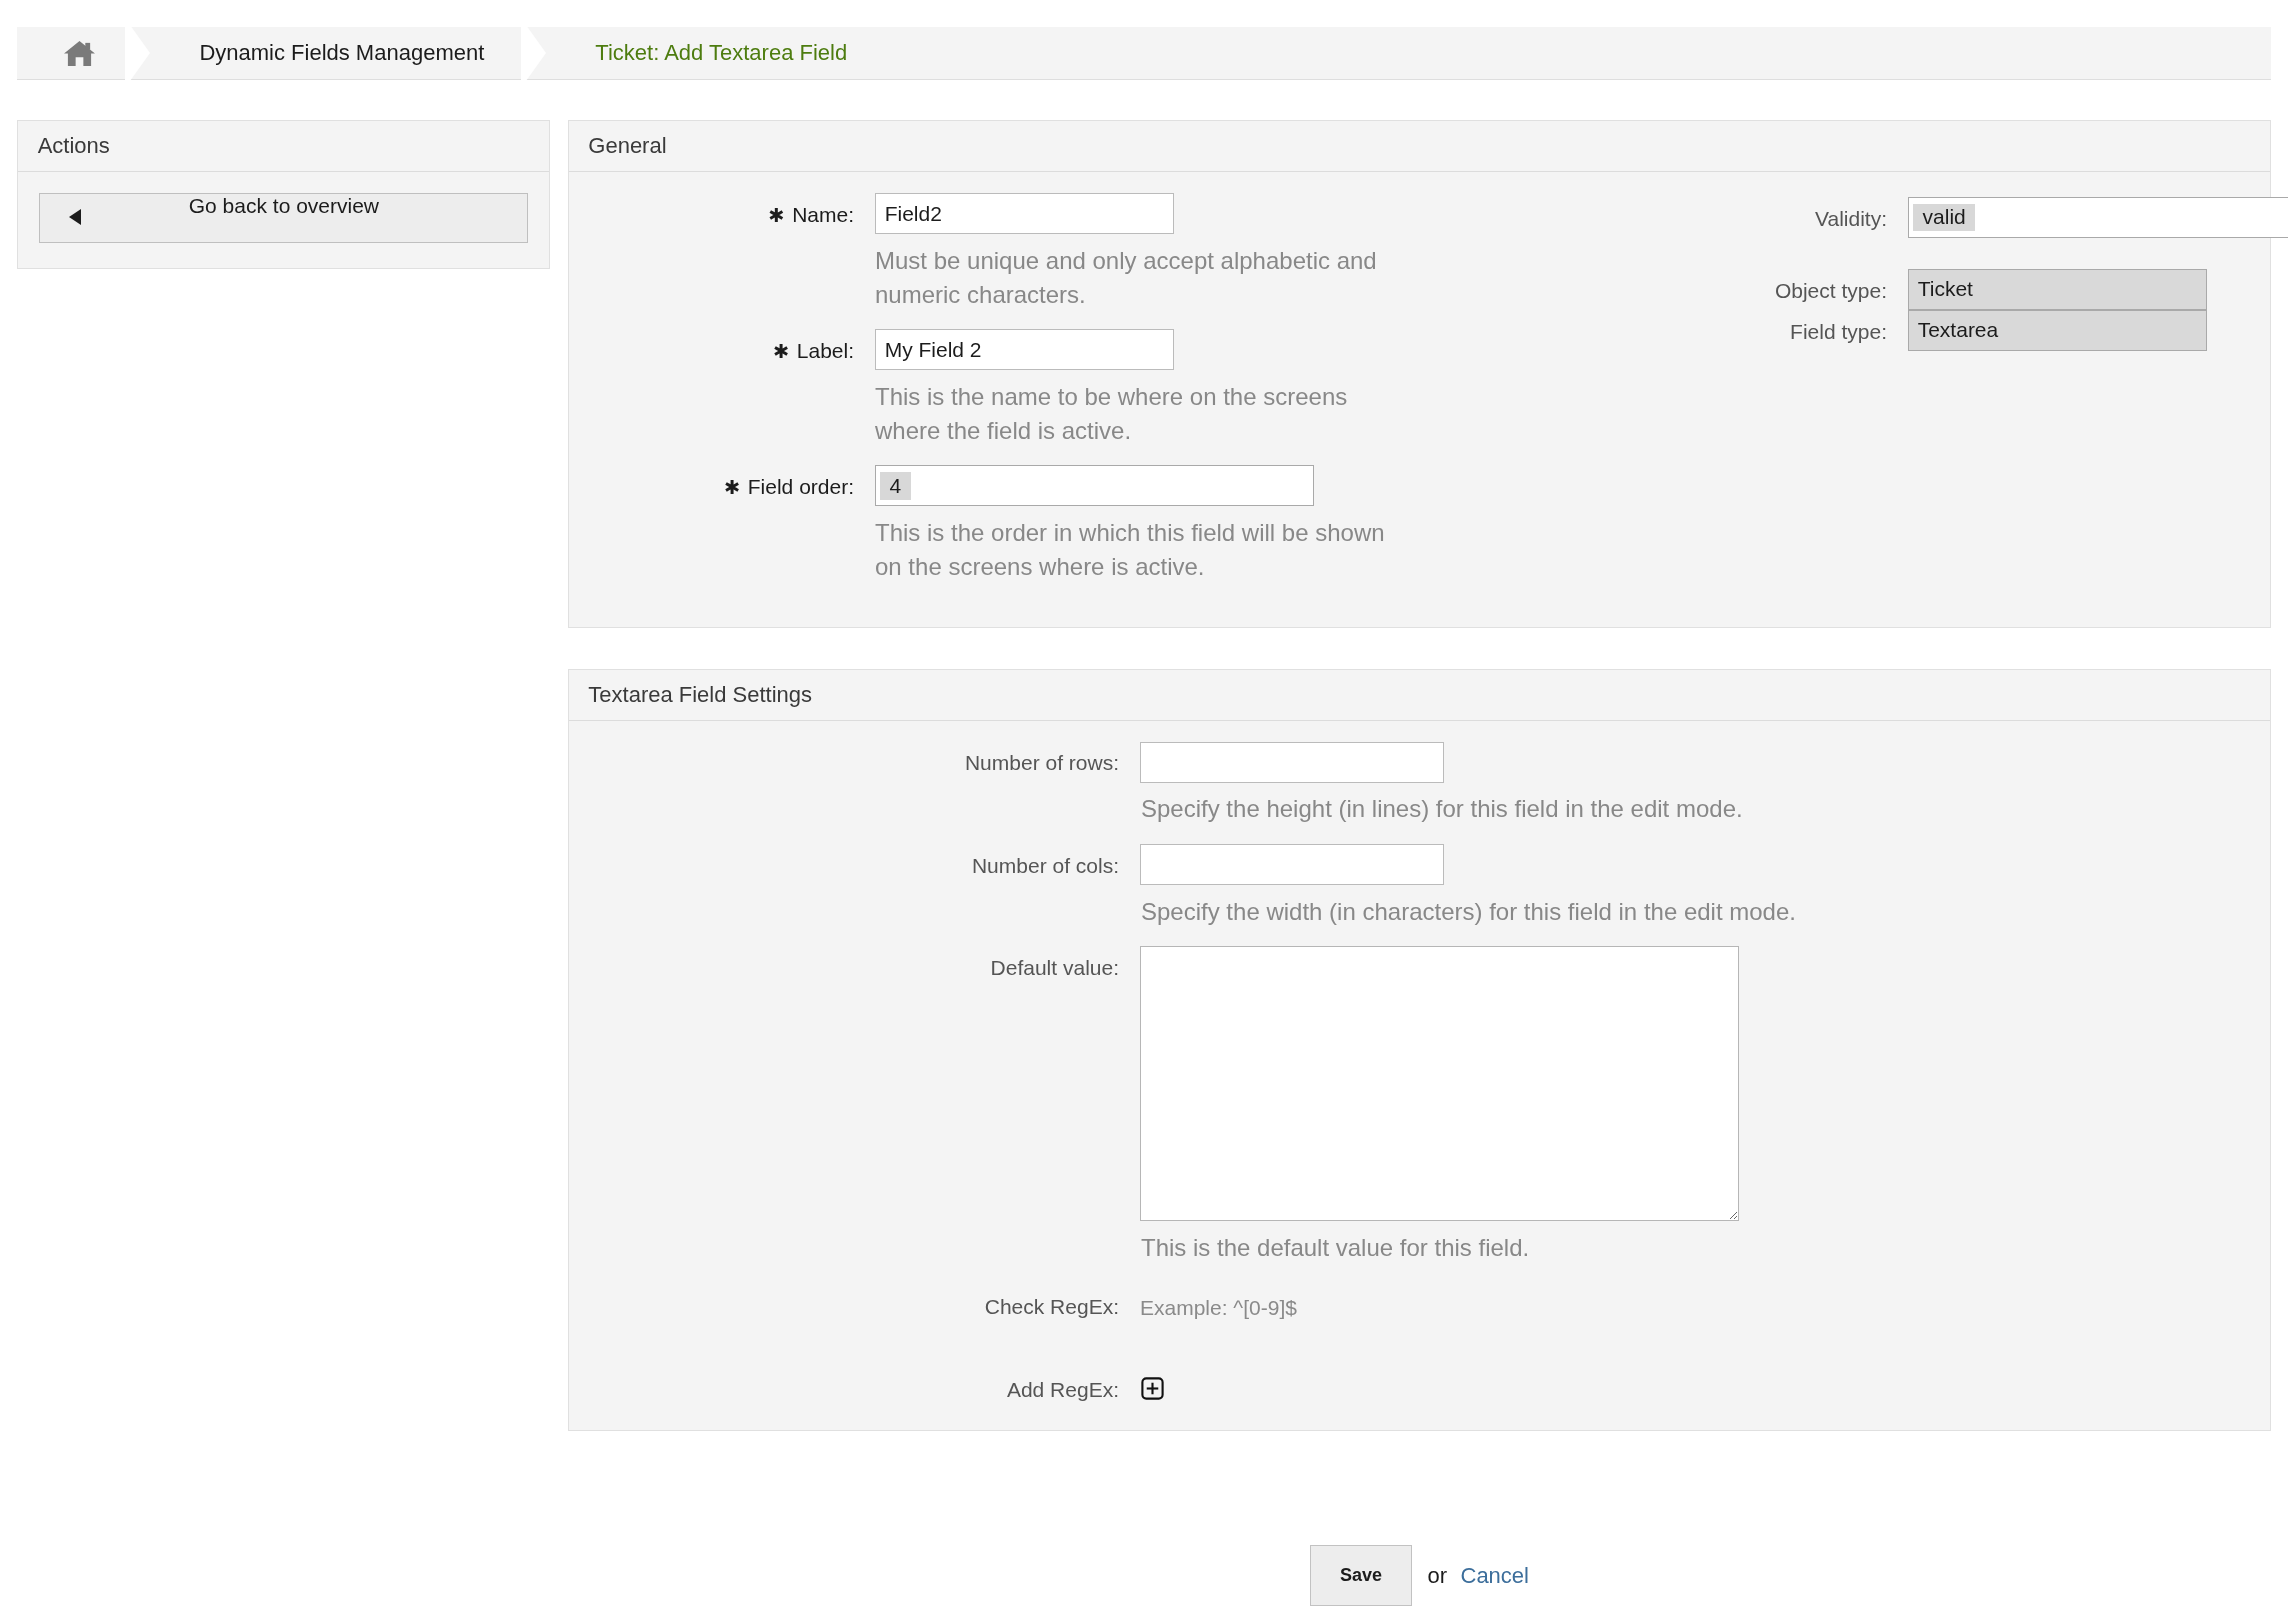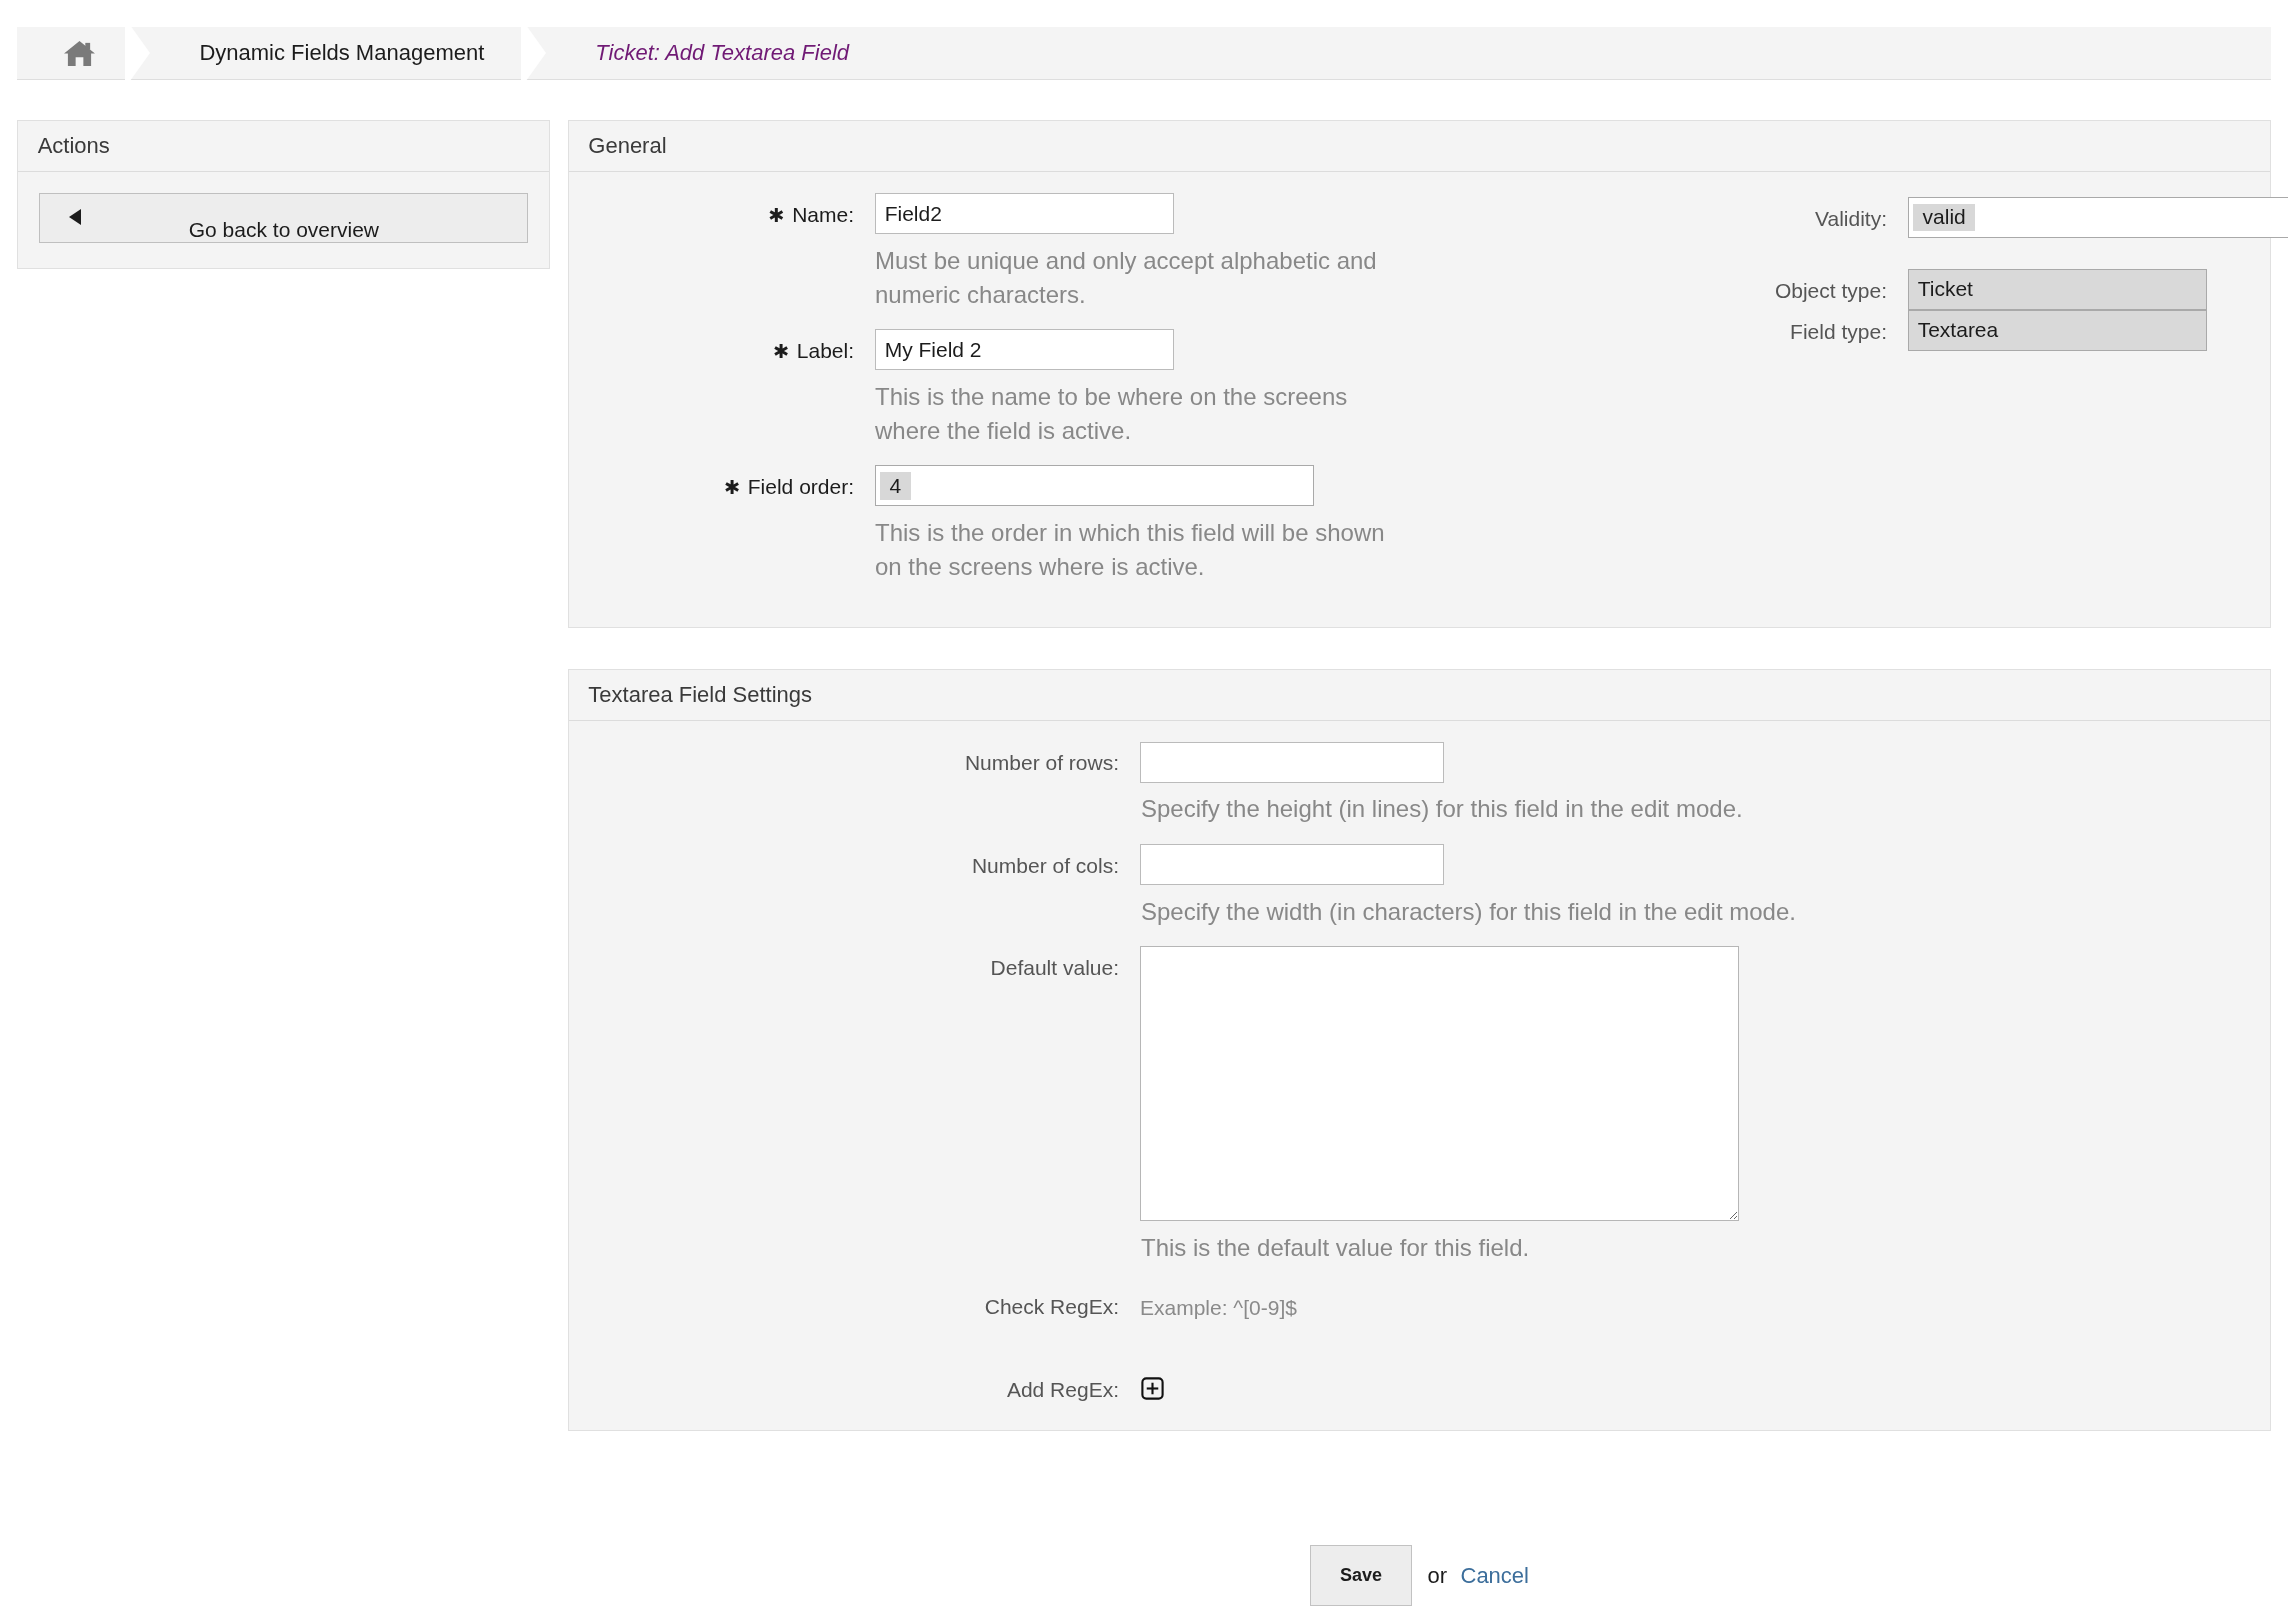--- a/index.html
+++ b/index.html
@@ -36,21 +36,21 @@
     content: "";
     position: absolute;
     left: 0; top: 50%;
     margin-top: -35px;
     width: 0; height: 0;
     border-top: 35px solid transparent;
     border-bottom: 35px solid transparent;
     border-left: 25px solid #ffffff;
   }
   .crumb-active { color: #1c1c1c; }
-  .crumb-current { color: #701a75; font-style: italic; }
+  .crumb-current { color: #4d7c0f; }
   .home-icon svg { display: block; }
 
   
   #sidebar {
     position: absolute;
     left: 17.4px; top: 120px;
     width: 533px;
   }
   #content {
     position: absolute;
@@ -71,21 +71,21 @@
     font-size: 22px;
     color: #3a3a3a;
     border-bottom: 1px solid #dcdcdc;
     background: #f4f4f4;
   }
   .widget-body { padding: 21px 0 25px 0; }
 
   
   #actions-body { padding: 21px 21px 25px 21px; }
   .btn-overview {
-    display: flex; align-items: flex-end;
+    display: flex; align-items: flex-start;
     width: 100%; height: 50px;
     background: #ededed;
     border: 1px solid #bfbfbf;
     font-size: 21px;
     color: #1c1c1c;
     cursor: pointer;
     position: relative;
     padding: 0;
   }
   .btn-overview .tri {

